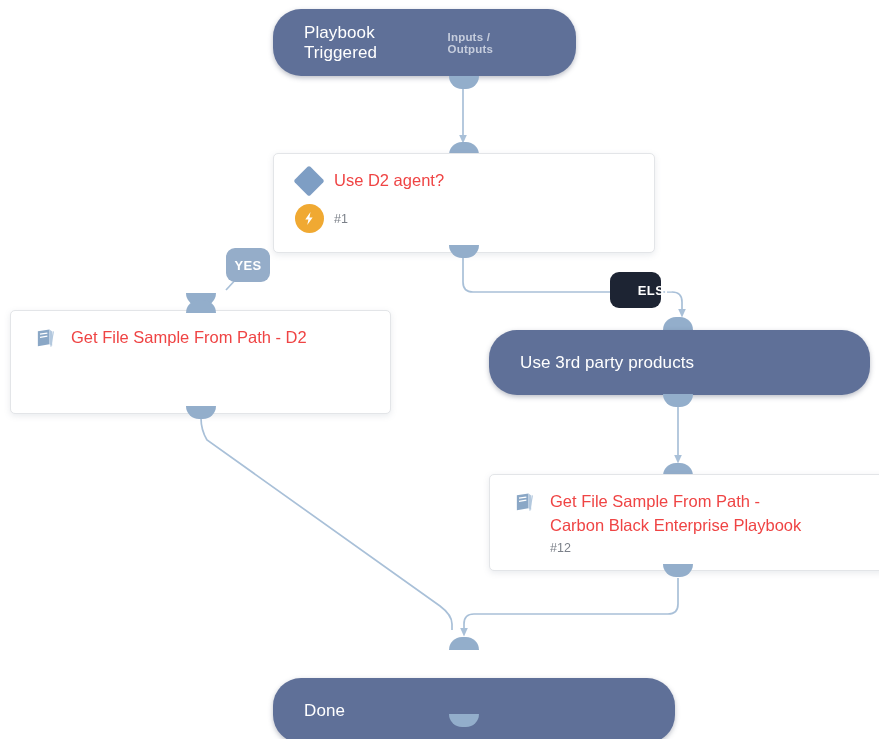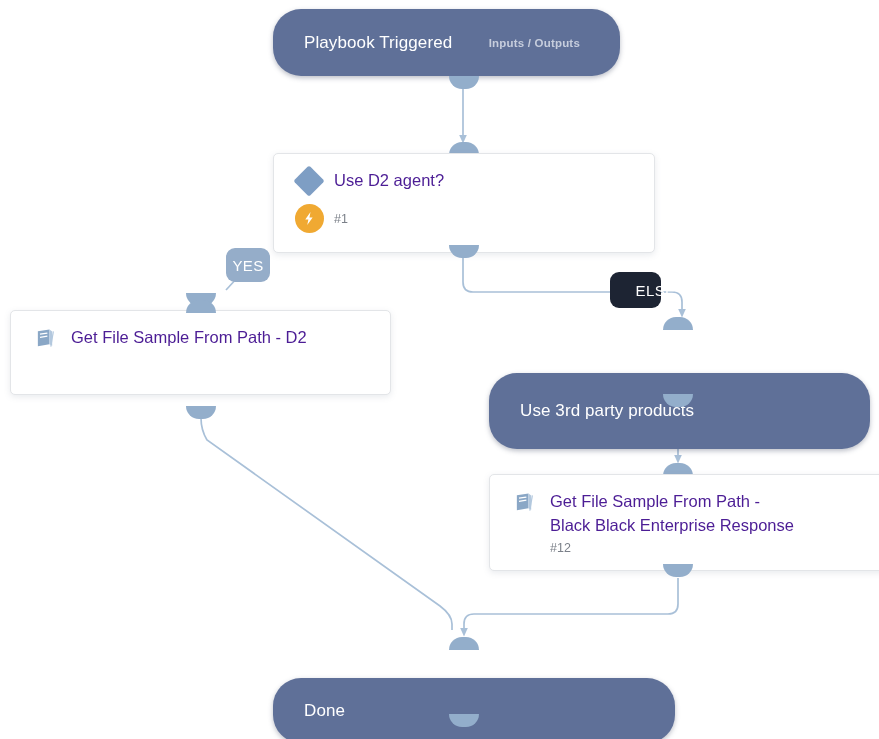--- a/index.html
+++ b/index.html
@@ -74,21 +74,21 @@
     width: 34px;
     margin-left: 18px;
     margin-top: 16px;
     flex: 0 0 34px;
     display: flex;
     align-items: center;
     justify-content: center;
   }
   .card-title {
     font-size: 16.5px;
-    color: #4c1d95;
+    color: #ef4444;
     line-height: 24px;
     margin-top: 14px;
     margin-left: 8px;
     margin-right: 14px;
   }
   .card-idline {
     display: flex;
     align-items: center;
   }
   .card-badge {
@@ -122,22 +122,22 @@
     align-items: center;
     justify-content: center;
   }
 
   
   .branch-label {
     position: absolute;
     display: flex;
     align-items: center;
     justify-content: center;
-    font-size: 15px;
-    font-weight: normal;
+    font-size: 13px;
+    font-weight: bold;
     letter-spacing: 0.4px;
     color: #ffffff;
     border-radius: 9px;
     box-sizing: border-box;
   }
   .branch-yes {
     background: #95adc9;
   }
   .branch-else {
     background: #1d2433;
@@ -174,21 +174,21 @@
 
     <path d="M463,256 L463,282 Q463,292 473,292 L672,292 Q682,292 682,302 L682,313" fill="none" stroke="#a9c0d8" stroke-width="1.7" marker-end="url(#arrow)"></path>
 
     <path d="M678,400 L678,459" fill="none" stroke="#a9c0d8" stroke-width="1.7" marker-end="url(#arrow)"></path>
 
     <path d="M201,418 Q201,430 207,440 L440,606 Q452,615 452,624 L452,630" fill="none" stroke="#a9c0d8" stroke-width="1.7"></path>
 
     <path d="M678,578 L678,604 Q678,614 668,614 L474,614 Q464,614 464,624 L464,632" fill="none" stroke="#a9c0d8" stroke-width="1.7" marker-end="url(#arrow)"></path>
   </svg>
 
-  <div class="node pill" style="left:273px; top:9px; width:347px; height:67px;">
+  <div class="node pill" style="left:273px; top:9px; width:303px; height:67px;">
     <span class="pill-title">Playbook Triggered</span>
     <span class="pill-sub">Inputs / Outputs</span>
   </div>
   <div class="port port-bottom" style="left:449px; top:76px; width:30px; height:13px;"></div>
 
   <div class="port port-top" style="left:449px; top:142px; width:30px; height:13px;"></div>
   <div class="node card" style="left:273px; top:153px; width:382px; height:100px;">
     <div class="card-row">
       <span class="card-icon">
         <span class="diamond-icon"></span>
@@ -210,59 +210,59 @@
   <div class="port port-bottom" style="left:186px; top:293px; width:30px; height:13px;"></div>
 
   <div class="branch-label branch-yes" style="left:226px; top:248px; width:44px; height:34px;">
     <span>YES</span>
   </div>
 
   <div class="branch-label branch-else" style="left:610px; top:272px; width:51px; height:36px;padding-left:40px;">
     <span>ELSE</span>
   </div>
 
-  <div class="node card" style="left:10px; top:310px; width:381px; height:85px;">
+  <div class="node card" style="left:10px; top:310px; width:381px; height:104px;">
     <div class="card-row">
       <span class="card-icon">
         <svg width="24" height="24" viewBox="0 0 28 28" aria-hidden="true">
           <path d="M4.5 5.0 L18.0 3.0 L18.0 20.0 L4.5 22.4 Z" fill="#8aa7c6"></path>
           <path d="M18.0 3.0 L21.2 5.2 L21.2 22.0 L18.0 20.0 Z" fill="#b3c8de"></path>
           <path d="M7.0 8.4 L15.6 7.1" stroke="#ffffff" stroke-width="1.5" fill="none"></path>
           <path d="M7.0 12.0 L15.6 10.7" stroke="#ffffff" stroke-width="1.5" fill="none"></path>
           <path d="M22.6 5.0 L19.6 23.0" stroke="#b3c8de" stroke-width="1.4" fill="none"></path>
         </svg>
       </span>
       <span class="card-title">Get File Sample From Path - D2</span>
     </div>
   </div>
   <div class="port port-top" style="left:186px; top:300px; width:30px; height:13px;"></div>
   <div class="port port-bottom" style="left:186px; top:406px; width:30px; height:13px;"></div>
 
   <div class="port port-top" style="left:663px; top:317px; width:30px; height:13px;"></div>
-  <div class="node pill" style="left:489px; top:330px; width:381px; height:76px;margin-top:43px;">
+  <div class="node pill" style="left:489px; top:330px; width:381px; height:65px;">
     <span class="pill-title">Use 3rd party products</span>
     <span class="pill-sub"></span>
   </div>
   <div class="port port-bottom" style="left:663px; top:394px; width:30px; height:13px;"></div>
 
   <div class="port port-top" style="left:663px; top:463px; width:30px; height:13px;"></div>
   <div class="node card" style="left:489px; top:474px; width:401px; height:97px;">
     <div class="card-row">
       <span class="card-icon">
         <svg width="24" height="24" viewBox="0 0 28 28" aria-hidden="true">
           <path d="M4.5 5.0 L18.0 3.0 L18.0 20.0 L4.5 22.4 Z" fill="#8aa7c6"></path>
           <path d="M18.0 3.0 L21.2 5.2 L21.2 22.0 L18.0 20.0 Z" fill="#b3c8de"></path>
           <path d="M7.0 8.4 L15.6 7.1" stroke="#ffffff" stroke-width="1.5" fill="none"></path>
           <path d="M7.0 12.0 L15.6 10.7" stroke="#ffffff" stroke-width="1.5" fill="none"></path>
           <path d="M22.6 5.0 L19.6 23.0" stroke="#b3c8de" stroke-width="1.4" fill="none"></path>
         </svg>
       </span>
       <span class="card-title" style="max-width:300px;">
         <span style="display:block;">Get File Sample From Path -</span>
-        <span style="display:block;">Black Black Enterprise Response</span>
+        <span style="display:block;">Carbon Black Enterprise Playbook</span>
       </span>
     </div>
     <div class="card-idline" style="margin-top:4px;text-align:center;">
       <span class="card-badge"></span>
       <span class="card-id">#12</span>
     </div>
   </div>
   <div class="port port-bottom" style="left:663px; top:564px; width:30px; height:13px;"></div>
 
   <div class="port port-top" style="left:449px; top:637px; width:30px; height:13px;"></div>

